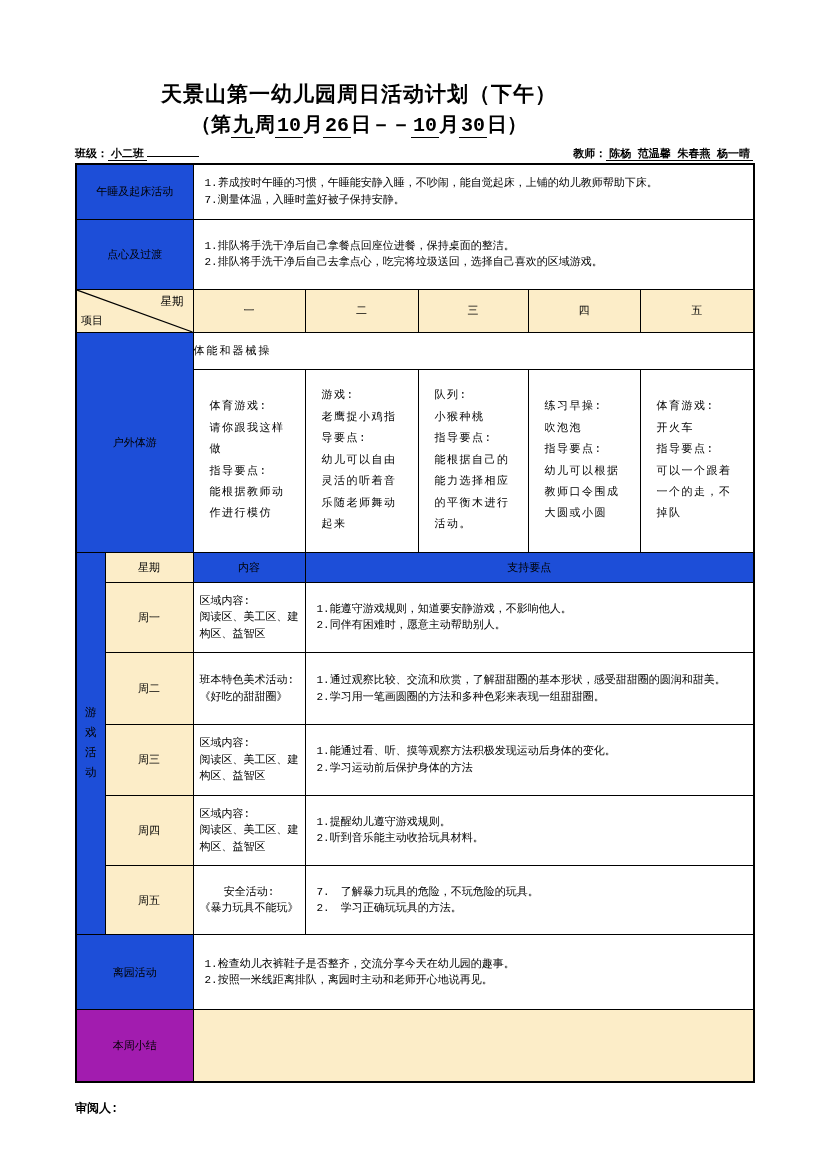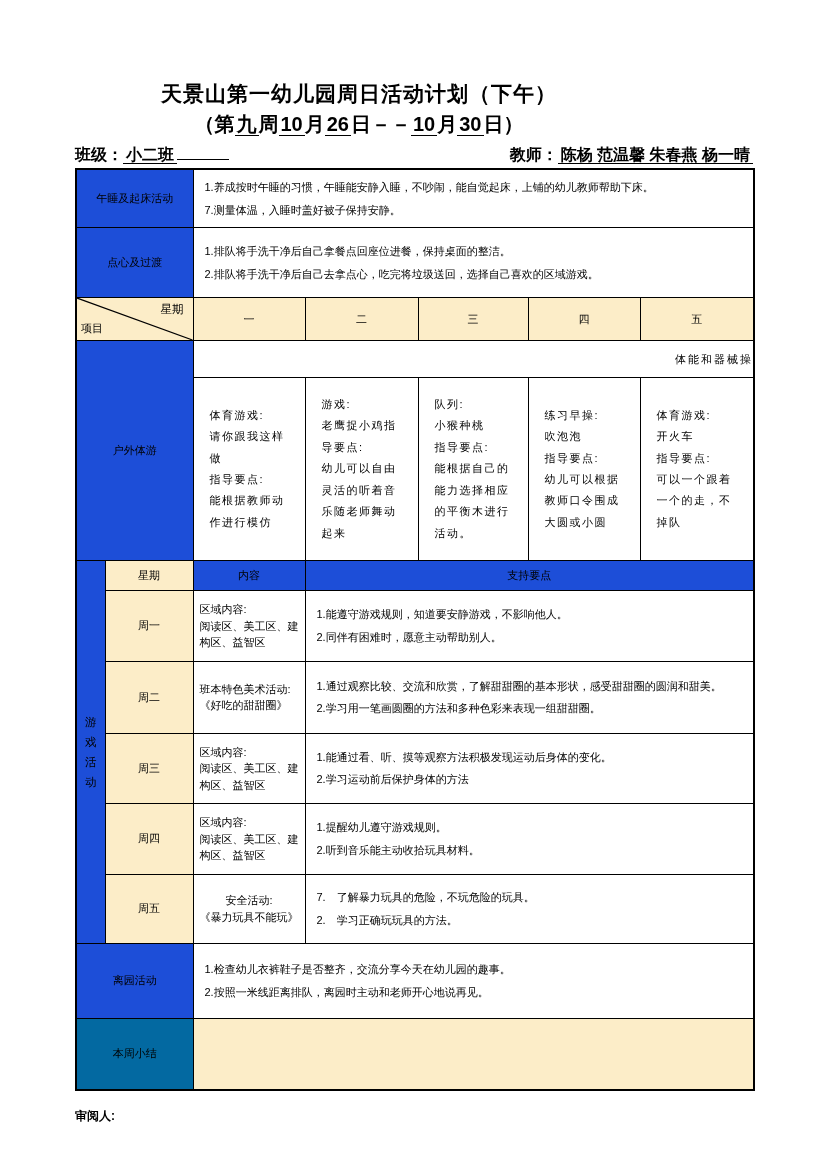--- a/index.html
+++ b/index.html
@@ -3,21 +3,21 @@
 <meta charset="utf-8">
 <style>
   * { margin: 0; padding: 0; box-sizing: border-box; }
   html, body {
     width: 827px; height: 1170px;
     background: #ffffff;
     font-family: "Liberation Sans", "DejaVu Sans", sans-serif;
     color: #000;
     overflow: hidden;
   }
-  .page { position: relative; width: 718px; height: 1170px; }
+  .page { position: relative; width: 718px; height: 1170px; font-family: Liberation Mono, monospace; }
 
   .title {
     padding-top: 80px;
     text-align: center;
     font-size: 21px;
     font-weight: bold;
     letter-spacing: 1px;
   }
   .subtitle {
     margin-top: 3px;
@@ -26,21 +26,21 @@
     font-weight: bold;
   }
   .subtitle .u { border-bottom: 1.5px solid #000; padding: 0 2px; }
 
   .info-line {
     width: 678px;
     margin: 7px auto 0 75px;
     display: flex;
     justify-content: space-between;
     align-items: flex-end;
-    font-size: 16px;
+    font-size: 11px;
     font-weight: bold;
   }
   .info-line .u { border-bottom: 1.5px solid #000; padding: 0 3px; font-weight: bold; }
   .tail-underline {
     display: inline-block;
     width: 52px;
     border-bottom: 1.5px solid #000;
     height: 12px;
   }
 
@@ -65,32 +65,32 @@
   }
   .cream { background: #FCEDC8; }
   .day-head { text-align: center; font-size: 12px; }
   .col-head { text-align: center; font-size: 11.5px; }
 
   .corner { position: relative; padding: 0; }
   .corner svg { position: absolute; left: 0; top: 0; width: 100%; height: 100%; display: block; }
   .corner .ct { position: absolute; top: 4px; right: 9px; font-size: 11.5px; }
   .corner .cb { position: absolute; bottom: 4px; left: 4px; font-size: 11px; }
 
-  .merged-title { text-align: right; letter-spacing: 2px; font-size: 11.5px; margin-top: 20px; }
+  .merged-title { text-align: left; letter-spacing: 2px; font-size: 11.5px; margin-top: 20px; }
 
   .day-detail {
     white-space: pre-line;
     letter-spacing: 1.5px;
     line-height: 1.95;
     padding: 4px 16px;
     text-align: left;
   }
 
   .list-cell { padding: 3px 11px; }
-  .list-cell .li { margin: 6px 0; line-height: 1.5; }
+  .list-cell .li { margin: 0 0; line-height: 1.5; }
 
   .content-cell {
     white-space: pre-line;
     line-height: 1.5;
     padding: 10px 6px;
   }
   .center { text-align: center; }
 
   .vcell { padding: 0; }
   .vtext {
@@ -259,21 +259,21 @@
 
     <tr style="height:75px">
       <td class="hdr" colspan="2">离园活动</td>
       <td class="list-cell" colspan="5">
             <div class="li">1.检查幼儿衣裤鞋子是否整齐，交流分享今天在幼儿园的趣事。</div>
             <div class="li">2.按照一米线距离排队，离园时主动和老师开心地说再见。</div>
           </td>
     </tr>
 
     <tr style="height:72px">
-      <td class="hdr cream" colspan="2" style="background:#0369a1">本周小结</td>
+      <td class="hdr cream" colspan="2" style="background:#a21caf">本周小结</td>
       <td class="cream" colspan="5"></td>
     </tr>
   </tbody>
     </table>
 
   <div class="reviewer">审阅人:</div>
 
 </div>
 
 </body></html>

